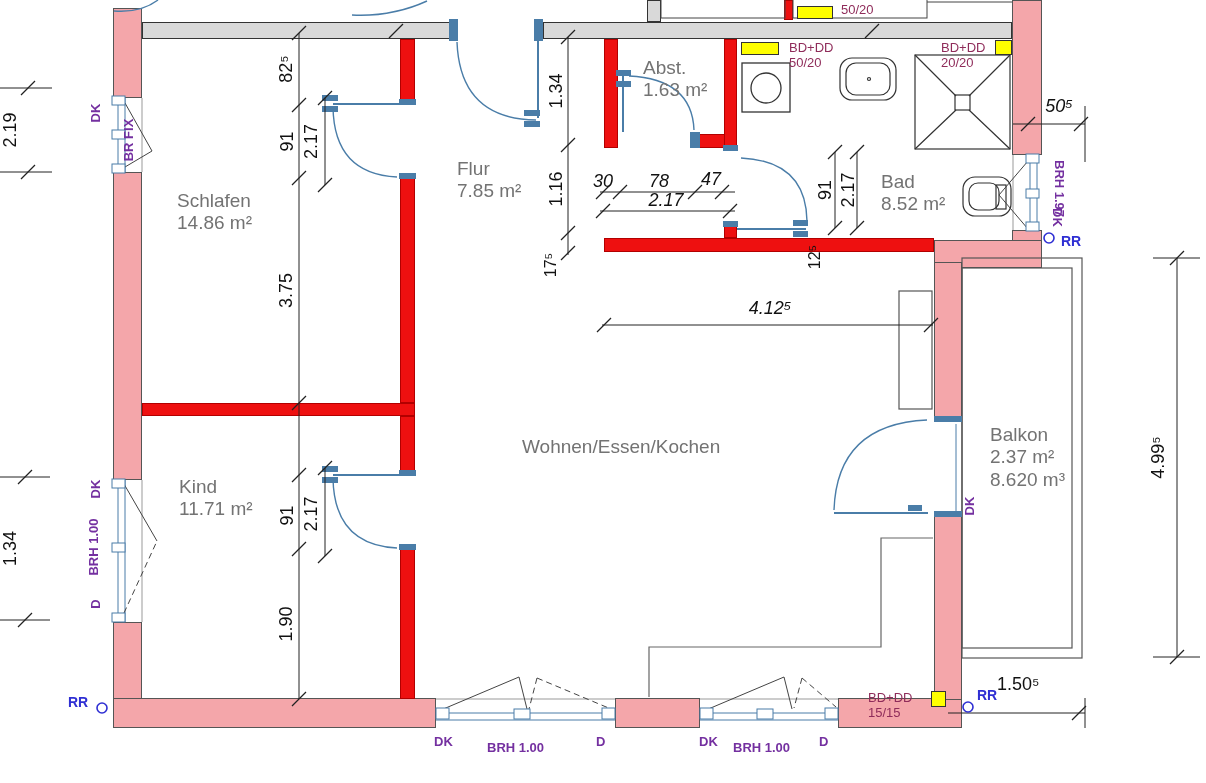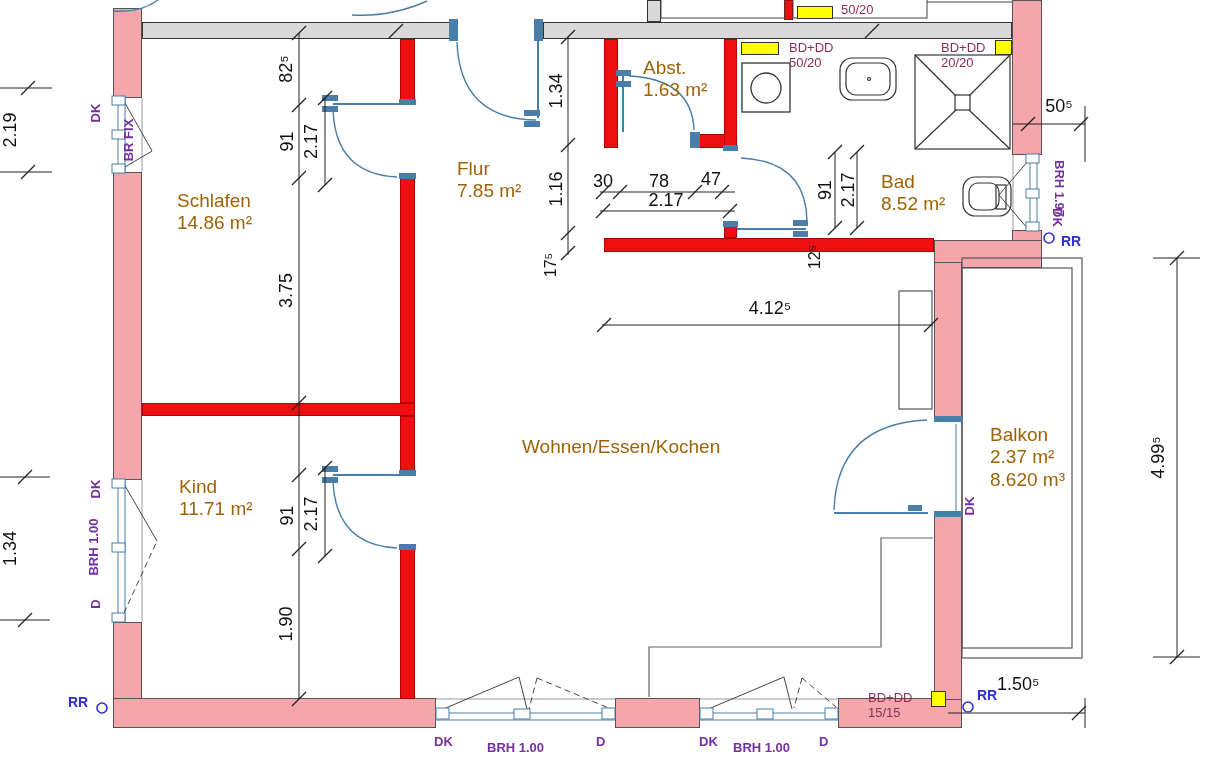--- a/index.html
+++ b/index.html
@@ -4,30 +4,30 @@
 <style>
   html,body{margin:0;padding:0;background:#fff;}
   #plan{position:relative;width:1206px;height:783px;background:#fff;overflow:hidden;
         font-family:"Liberation Sans", sans-serif;}
   #plan svg{position:absolute;left:0;top:0;z-index:5;}
   .w{position:absolute;box-sizing:border-box;}
   .red{background:#ee1010;border:1px solid #b20000;z-index:3;}
   .pink{background:#f4a6aa;border:1px solid #555;z-index:2;}
   .gray{background:#d9d9d9;border:1px solid #333;z-index:2;}
   .yellow{background:#ffff00;border:1px solid #333;z-index:6;}
-  .lbl{position:absolute;white-space:nowrap;z-index:8;color:#a16207;line-height:1.15;}
+  .lbl{position:absolute;white-space:nowrap;z-index:8;color:#737373;line-height:1.15;}
   .room{font-size:19px;}
   .dim{font-size:18px;color:#111;}
   .dims{font-size:16px;color:#111;}
   .pur{font-size:13px;color:#7430a0;font-weight:bold;}
   .mag{font-size:13px;color:#8f2c5a;}
   .blue{font-size:14px;color:#2f2fd3;font-weight:bold;}
   .rcc{transform-origin:0 0;transform:rotate(-90deg);text-align:center;}
   .rcw{transform-origin:0 0;transform:rotate(90deg);text-align:left;}
-  .ctr{text-align:center;}
+  .ctr{text-align:center;font-style:italic;}
 </style>
 </head>
 <body>
 
 <div id="plan">
 
   <div class="w pink" style="left:113px;top:8px;width:29px;height:90px"></div>
   <div class="w pink" style="left:113px;top:172px;width:29px;height:308px"></div>
   <div class="w pink" style="left:113px;top:622px;width:29px;height:77px"></div>
   <div class="w pink" style="left:113px;top:698px;width:323px;height:30px"></div>

